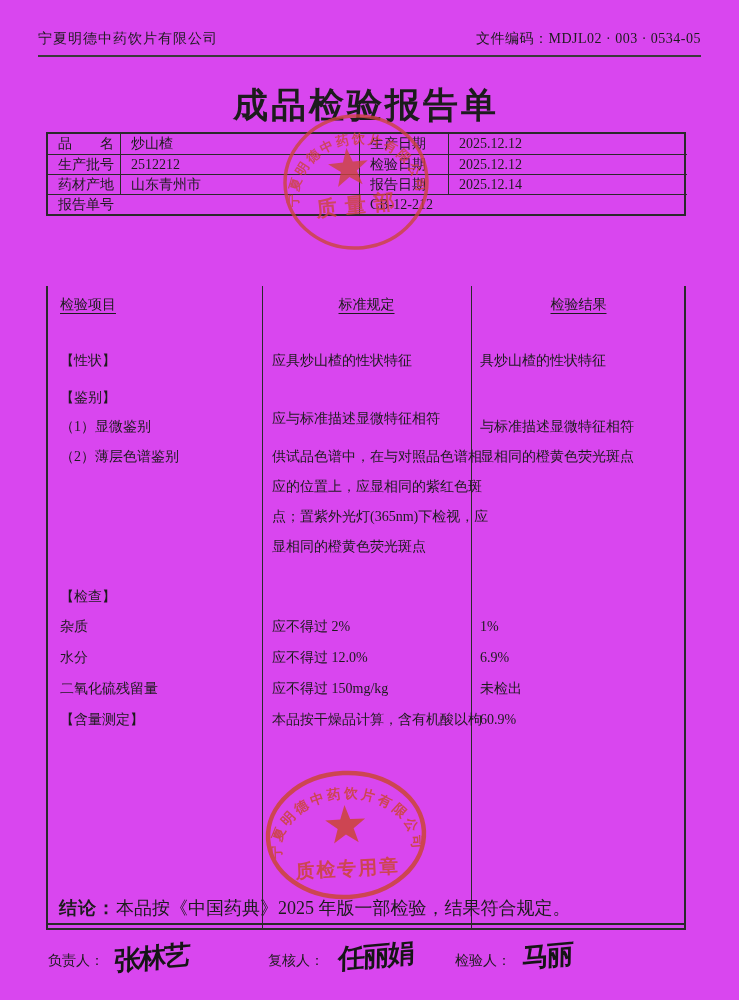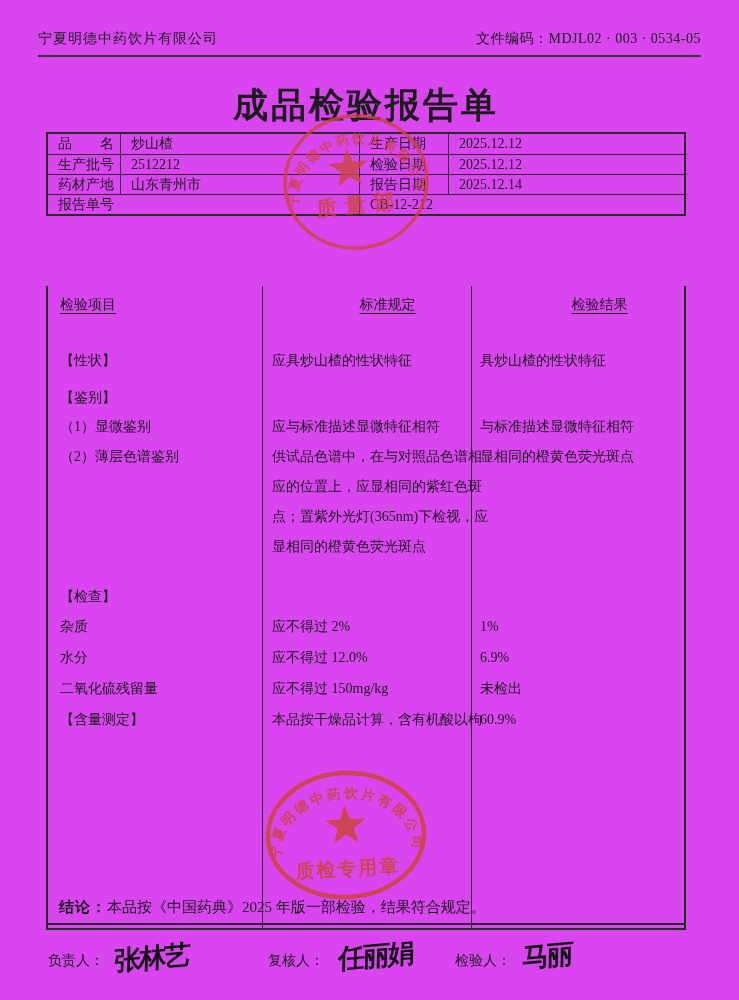--- a/index.html
+++ b/index.html
@@ -24,24 +24,24 @@
     border-top:1px solid #2a2a2a;white-space:nowrap;overflow:visible;}
   .info-table .r1{border-top:none;}
   .info-table .vr{border-right:1px solid #2a2a2a;}
   .sp2{grid-column:span 2;}
   
   .insp-table{position:absolute;left:46px;top:248px;width:640px;height:644px;
     border:2px solid #2a2a2a;border-top:none;box-sizing:border-box;font-size:14px;margin-top:38px;}
   .vline{position:absolute;top:0;bottom:0;width:1px;background:#2a2a2a;}
   .tl{position:absolute;white-space:nowrap;line-height:17px;}
   .hdr{text-decoration:underline;text-underline-offset:4px;}
-  .ctr{text-align:center;padding-left:21px;}
+  .ctr{text-align:center;}
   
   .conclusion{position:absolute;left:46px;top:892px;width:640px;height:33px;
-    border:2px solid #2a2a2a;border-top:none;box-sizing:border-box;font-size:15px;
+    border:2px solid #2a2a2a;border-top:none;box-sizing:border-box;font-size:18px;
     display:flex;align-items:center;padding-left:11px;}
   .conclusion b{letter-spacing:1px;}
   
   .sign-row{position:absolute;left:46px;top:944px;width:660px;height:50px;font-size:14px;}
   .sig-label{position:absolute;top:8px;}
   .sig{position:absolute;font-weight:bold;font-size:27px;color:#151515;
     transform:rotate(-5deg) skewX(-6deg);letter-spacing:-2px;white-space:nowrap;}
   
   .stamp{position:absolute;pointer-events:none;}
   .stamp-top{left:276px;top:106px;opacity:0.80;}
@@ -92,21 +92,21 @@
     <div class="tl" style="left:12px;top:103px;">【鉴别】</div>
     <div class="tl" style="left:12px;top:132px;">（1）显微鉴别</div>
     <div class="tl" style="left:12px;top:162px;">（2）薄层色谱鉴别</div>
     <div class="tl" style="left:12px;top:302px;">【检查】</div>
     <div class="tl" style="left:12px;top:332px;">杂质</div>
     <div class="tl" style="left:12px;top:363px;">水分</div>
     <div class="tl" style="left:12px;top:394px;">二氧化硫残留量</div>
     <div class="tl" style="left:12px;top:425px;">【含量测定】</div>
 
     <div class="tl" style="left:224px;top:66px;">应具炒山楂的性状特征</div>
-    <div class="tl" style="left:224px;top:132px;">应与标准描述显微特征相符</div>
+    <div class="tl" style="left:224px;top:124px;">应与标准描述显微特征相符</div>
     <div class="tl" style="left:224px;top:162px;">供试品色谱中，在与对照品色谱相</div>
     <div class="tl" style="left:224px;top:192px;">应的位置上，应显相同的紫红色斑</div>
     <div class="tl" style="left:224px;top:222px;">点；置紫外光灯(365nm)下检视，应</div>
     <div class="tl" style="left:224px;top:252px;">显相同的橙黄色荧光斑点</div>
     <div class="tl" style="left:224px;top:332px;">应不得过 2%</div>
     <div class="tl" style="left:224px;top:363px;">应不得过 12.0%</div>
     <div class="tl" style="left:224px;top:394px;">应不得过 150mg/kg</div>
     <div class="tl" style="left:224px;top:425px;">本品按干燥品计算，含有机酸以枸</div>
 
     <div class="tl" style="left:432px;top:66px;">具炒山楂的性状特征</div>

